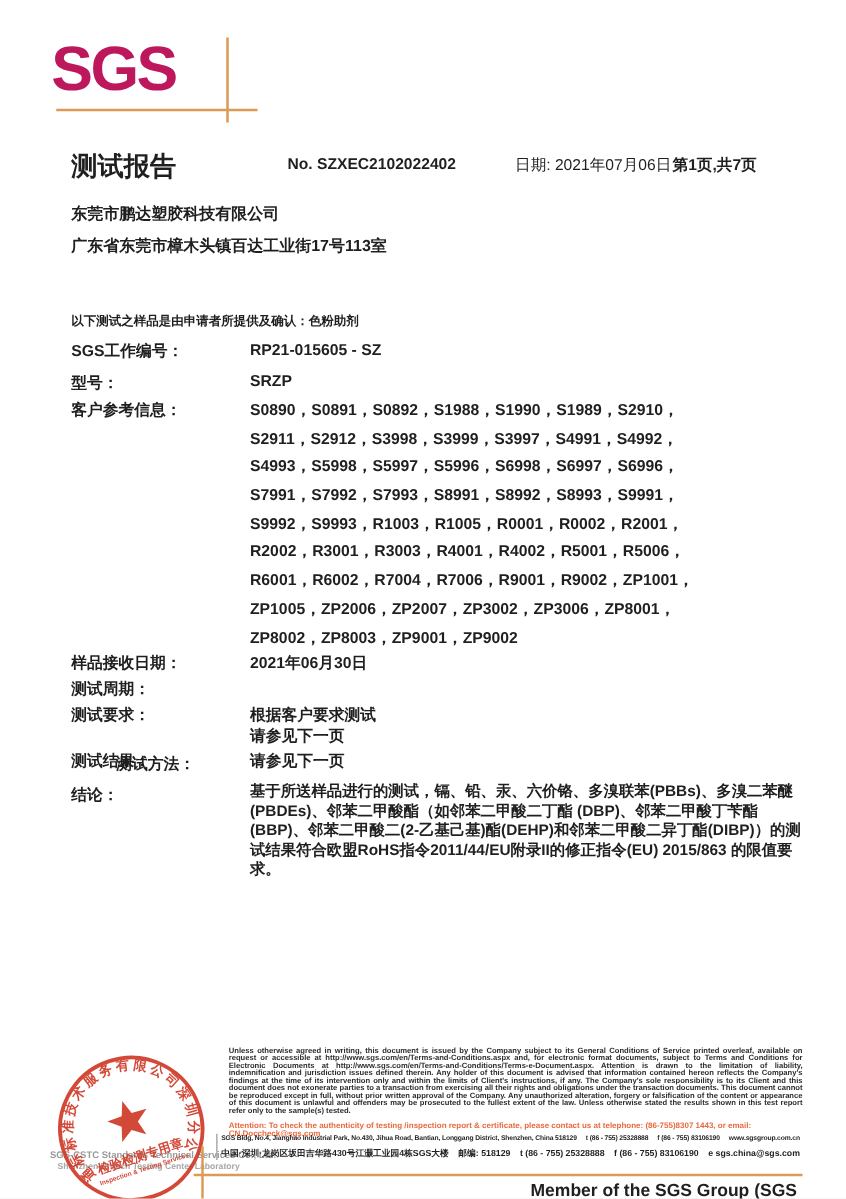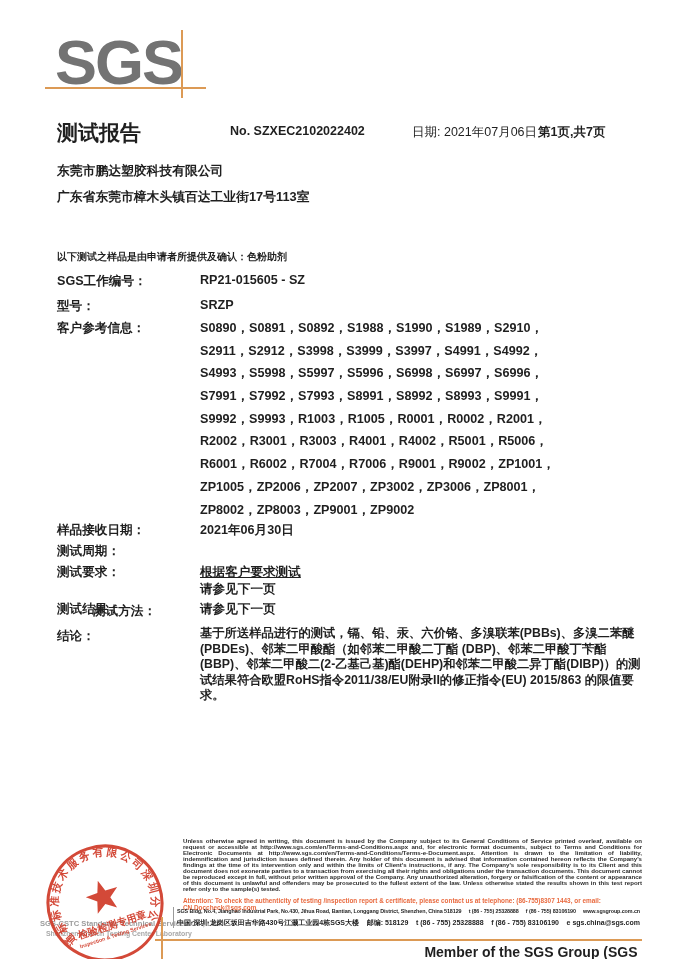--- a/index.html
+++ b/index.html
@@ -2,21 +2,21 @@
 <html><head>
 <meta charset="utf-8">
 <style>
   * { margin:0; padding:0; box-sizing:border-box; }
   html,body { background:#e9e9e9; font-family:"Liberation Sans","DejaVu Sans",sans-serif; }
   .page{ position:relative; width:677px; height:959px; background:#ffffff; margin:0 auto;
          overflow:hidden; color:#1f1f1f; }
   .abs{ position:absolute; }
 
   
-  .logo-text{ left:55px; top:26px; font-size:63px; font-weight:800; color:#737373;
+  .logo-text{ left:41px; top:26px; font-size:50px; font-weight:800; color:#be185d;
               letter-spacing:-2px; font-family:"Liberation Sans",sans-serif; }
   .cross-h{ background:#dc9a55; height:2px; }
   .cross-v{ background:#dc9a55; width:2px; }
 
   
   .report-title{ left:57px; top:119px; font-size:21px; font-weight:800; }
   .report-no{ left:230px; top:124px; font-size:12.5px; font-weight:700; }
   .report-date{ left:412px; top:124px; font-size:12.5px; font-weight:400; }
   .report-page{ left:538px; top:124px; font-size:12.5px; font-weight:700; }
 
@@ -87,30 +87,30 @@
     <div>ZP1005，ZP2006，ZP2007，ZP3002，ZP3006，ZP8001，</div>
     <div>ZP8002，ZP8003，ZP9001，ZP9002</div>
   </div>
 
   <div class="abs flabel" style="top:522px;">样品接收日期：</div>
   <div class="abs fvalue" style="top:522px;">2021年06月30日</div>
 
   <div class="abs flabel" style="top:543px;">测试周期：</div>
 
   <div class="abs flabel" style="top:564px;">测试要求：</div>
-  <div class="abs fvalue" style="top:564px;text-decoration:underline;">根据客户要求测试</div>
+  <div class="abs fvalue" style="top:564px;">根据客户要求测试</div>
 
   <div class="abs flabel" style="top:603px;margin-left:36px;">测试方法：</div>
   <div class="abs fvalue" style="top:581px;">请参见下一页</div>
 
   <div class="abs flabel" style="top:601px;">测试结果：</div>
   <div class="abs fvalue" style="top:601px;">请参见下一页</div>
 
   <div class="abs flabel" style="top:628px;">结论：</div>
-  <div class="abs conclusion-text">基于所送样品进行的测试，镉、铅、汞、六价铬、多溴联苯(PBBs)、多溴二苯醚(PBDEs)、邻苯二甲酸酯（如邻苯二甲酸二丁酯 (DBP)、邻苯二甲酸丁苄酯(BBP)、邻苯二甲酸二(2-乙基己基)酯(DEHP)和邻苯二甲酸二异丁酯(DIBP)）的测试结果符合欧盟RoHS指令2011/38/EU附录II的修正指令(EU) 2015/863 的限值要求。</div>
+  <div class="abs conclusion-text">基于所送样品进行的测试，镉、铅、汞、六价铬、多溴联苯(PBBs)、多溴二苯醚(PBDEs)、邻苯二甲酸酯（如邻苯二甲酸二丁酯 (DBP)、邻苯二甲酸丁苄酯(BBP)、邻苯二甲酸二(2-乙基己基)酯(DEHP)和邻苯二甲酸二异丁酯(DIBP)）的测试结果符合欧盟RoHS指令2011/44/EU附录II的修正指令(EU) 2015/863 的限值要求。</div>
 
   <div class="abs stamp-company1">SGS-CSTC Standards Technical Services Co., Ltd.</div>
   <div class="abs stamp-company2">Shenzhen Branch Testing Center Laboratory</div>
 
   <div class="abs stamp-wrap">
     <svg width="122" height="122" viewBox="0 0 120 120">
       <circle cx="60" cy="60" r="56" fill="none" stroke="#D03A28" stroke-width="3"></circle>
       <path id="ringPath" d="M 24,88 A 46,46 0 1,1 96,88" fill="none"></path>
       <text font-size="10.5" fill="#D03A28" font-weight="bold" letter-spacing="2.5">
         <textPath href="#ringPath" startOffset="2">通标标准技术服务有限公司深圳分公司</textPath>

